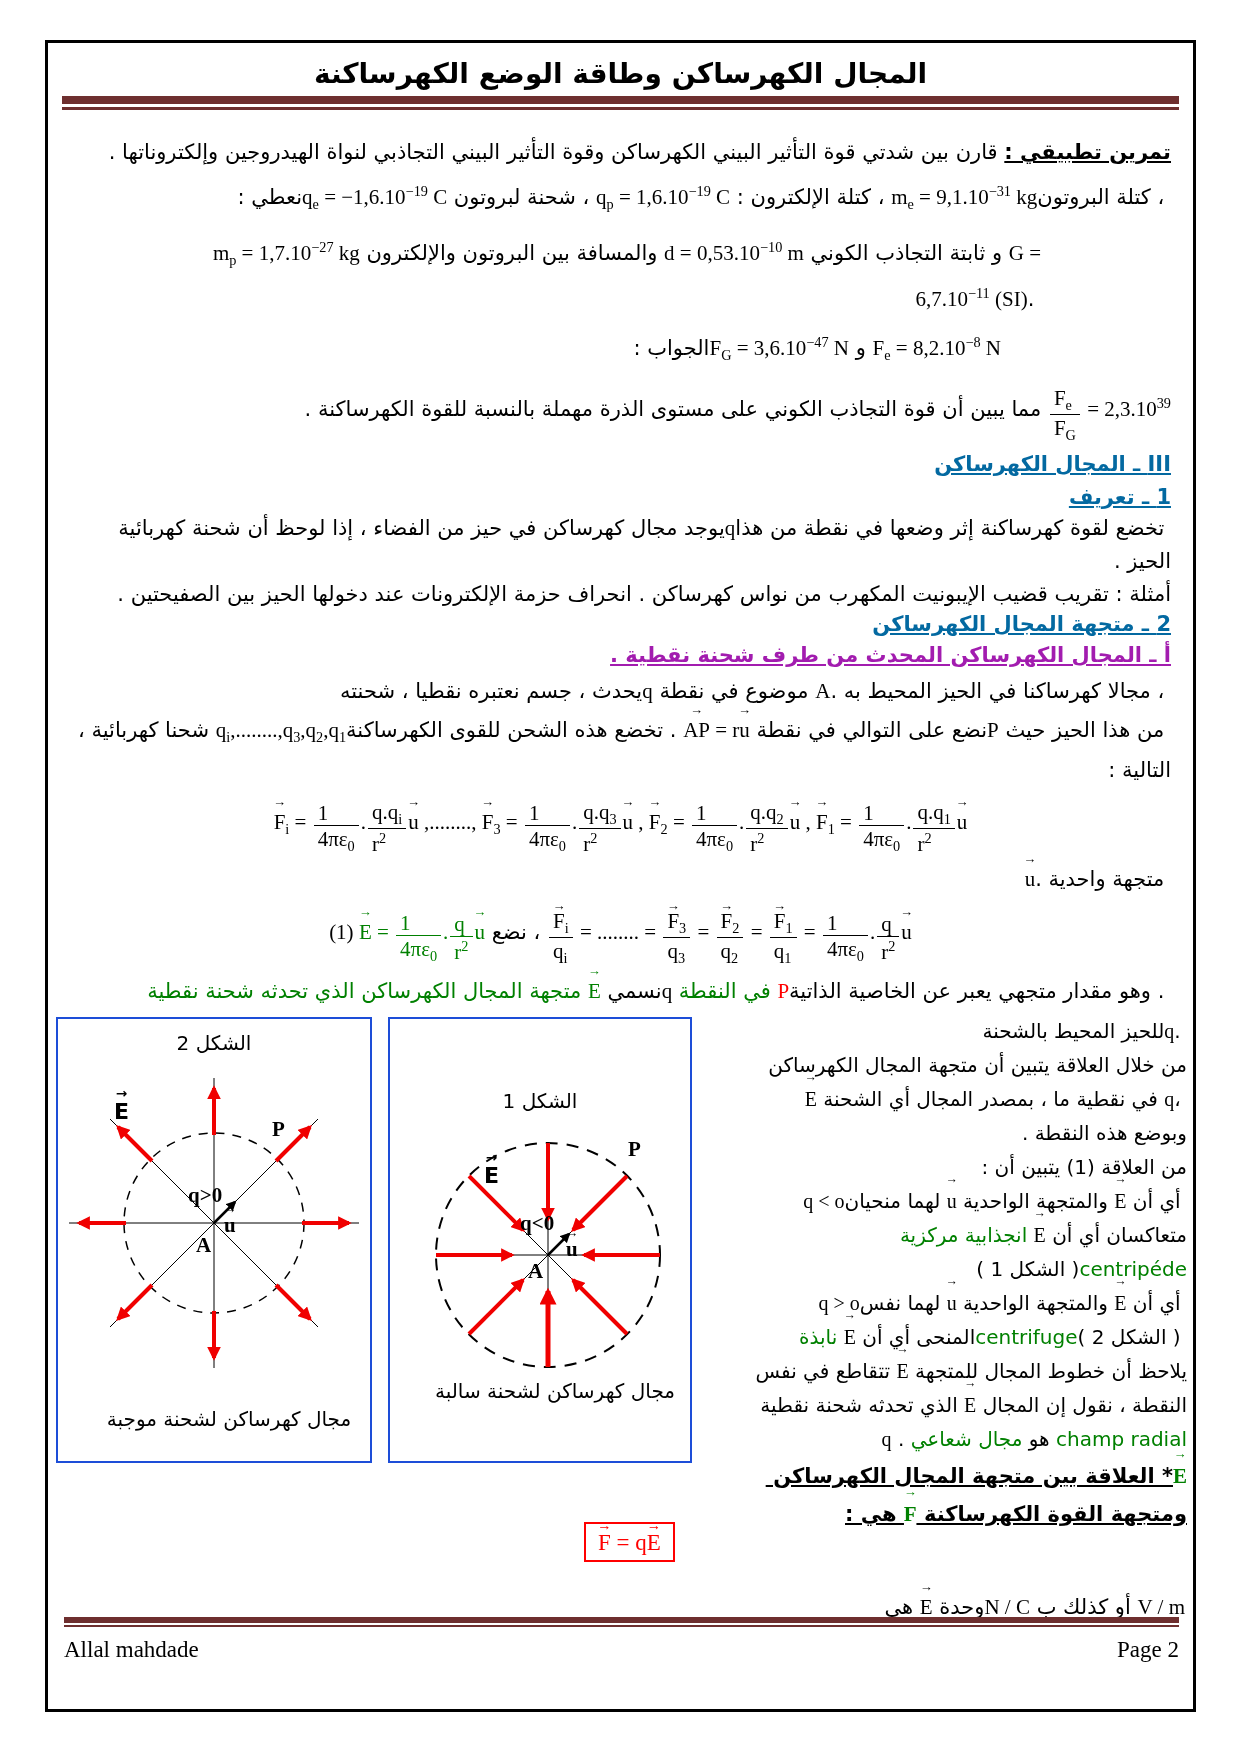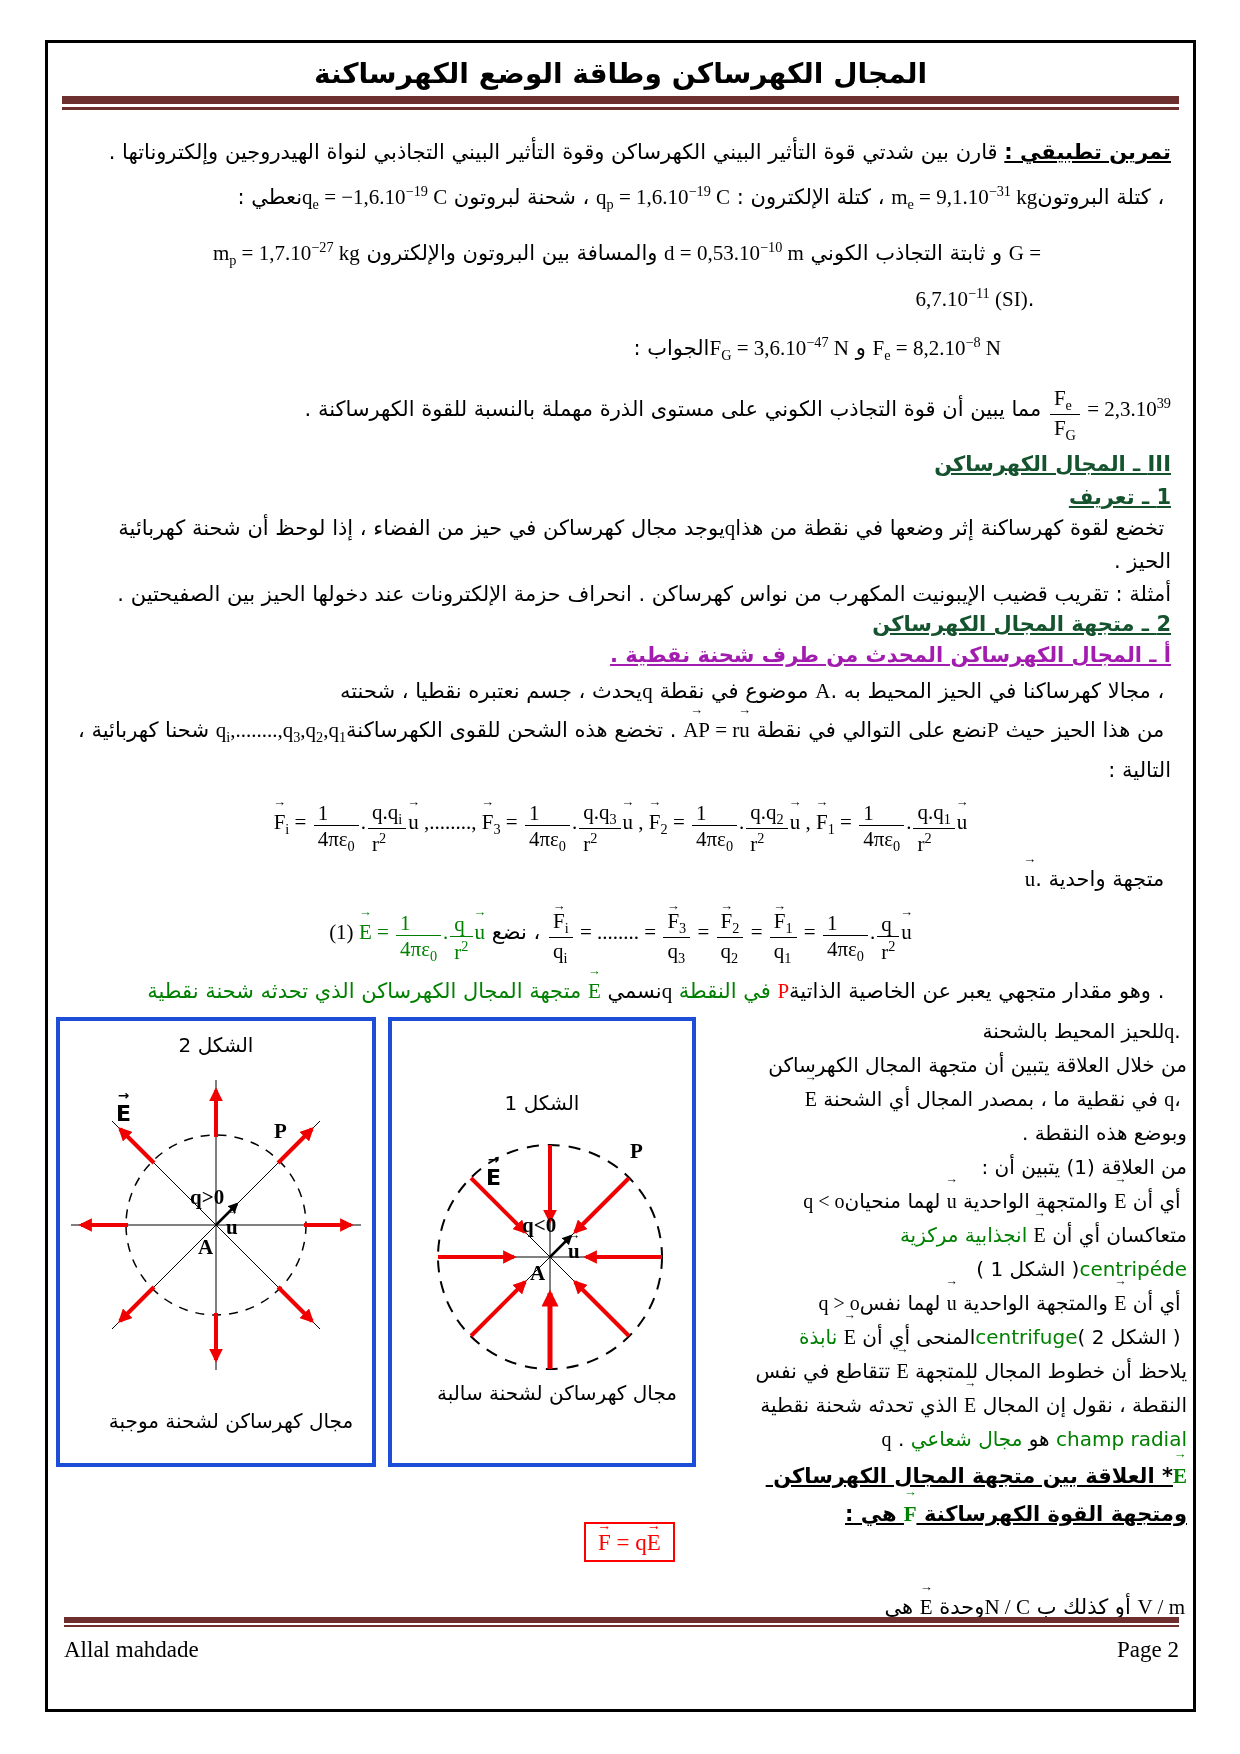--- a/index.html
+++ b/index.html
@@ -7,38 +7,38 @@
   .frame{position:absolute;left:45px;top:40px;width:1145px;height:1666px;border:3px solid #000;background:#fff;}
   .title{margin:14px 0 6px;text-align:center;font-size:28px;font-weight:bold;font-family:"DejaVu Sans",sans-serif;direction:rtl;}
   .rule2{margin:0 14px;}
   .rule2 .rt{height:8px;background:#6e2f2f;}
   .rule2 .rb{height:3px;background:#6e2f2f;margin-top:3px;}
   .content{padding:0 22px;position:relative;}
   .para{direction:rtl;text-align:right;font-size:21px;line-height:33px;margin:6px 0;font-family:"DejaVu Sans",sans-serif;}
   .center{text-align:center;}
   .indent1{padding-left:120px;padding-right:130px;}
   .indent2{padding-right:170px;}
-  .h-blue{color:#14532d;font-weight:bold;text-decoration:underline;font-size:21px;direction:rtl;text-align:right;margin:9px 0 3px;}
+  .h-blue{color:#0369a1;font-weight:bold;text-decoration:underline;font-size:21px;direction:rtl;text-align:right;margin:9px 0 3px;}
   .h-black{color:#a21caf;font-weight:bold;text-decoration:underline;font-size:21px;direction:rtl;text-align:right;margin:7px 0 3px;}
   .seg{unicode-bidi:embed;}
   .math{font-family:"Liberation Serif",serif;}
   .latin{font-family:"DejaVu Sans",sans-serif;font-size:20px;}
   .green{color:#008000;}
   .red{color:#ff0000;}
   .bu{font-weight:bold;text-decoration:underline;}
   .mrun{display:inline-block;direction:ltr;font-family:"Liberation Serif",serif;}
   .frac{display:inline-flex;flex-direction:column;vertical-align:middle;text-align:left;margin:0 2px;font-family:"Liberation Serif",serif;}
   .frac .num{display:block;border-bottom:1px solid currentColor;padding:8px 4px 1px;line-height:1.05;}
   .frac .den{display:block;padding:2px 4px 0;line-height:1.05;}
   sub{font-size:68%;}
   sup{font-size:68%;}
   .vec{position:relative;display:inline-block;}
   .vec::after{content:"\2192";position:absolute;left:50%;transform:translateX(-50%);top:-0.85em;font-size:0.62em;line-height:1;}
   .region{position:relative;height:585px;margin:4px -16px 0;}
-  .figbox{position:absolute;border:4px solid #1d4ed8;background:#fff;}
+  .figbox{position:absolute;border:2px solid #1d4ed8;background:#fff;}
   .figbox .figtitle{position:absolute;left:0;right:0;text-align:center;font-size:20px;direction:rtl;}
   .figbox .caption{position:absolute;left:0;right:0;text-align:center;font-size:20px;direction:rtl;padding-left:30px;}
   .figbox svg{position:absolute;}
   .figlabel{position:absolute;font-family:"Liberation Serif",serif;font-weight:bold;font-size:21px;}
   .figlabel.sans{font-family:"DejaVu Sans",sans-serif;font-size:22px;}
   .rcol{position:absolute;right:0;top:0;width:500px;}
   .rcol .para{margin:0;line-height:34px;font-size:20px;}
   .rcol .r-head{font-weight:bold;text-decoration:underline;font-size:21px;line-height:36px;margin-top:2px;}
   .relbox{position:absolute;left:530px;top:508px;border:2px solid #ff0000;color:#ff0000;font-family:"Liberation Serif",serif;font-size:23px;padding:6px 12px 4px;background:#fff;}
   .unitline{position:absolute;right:2px;top:556px;direction:rtl;text-align:right;font-size:21px;line-height:33px;}

